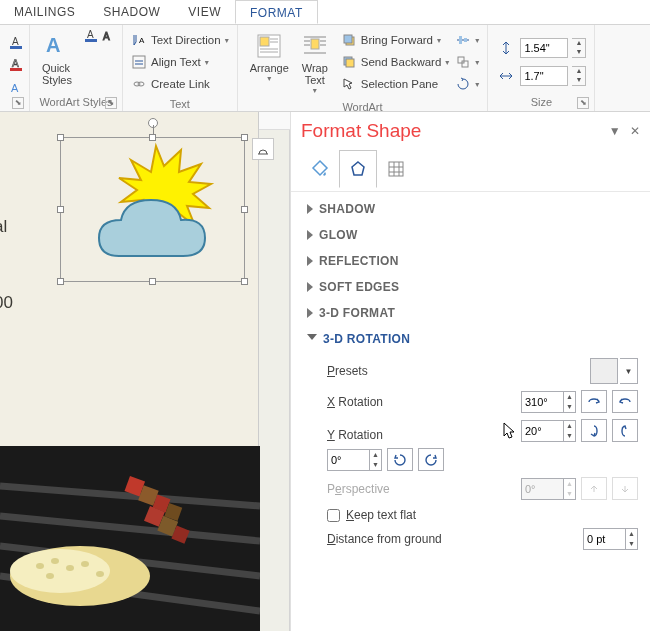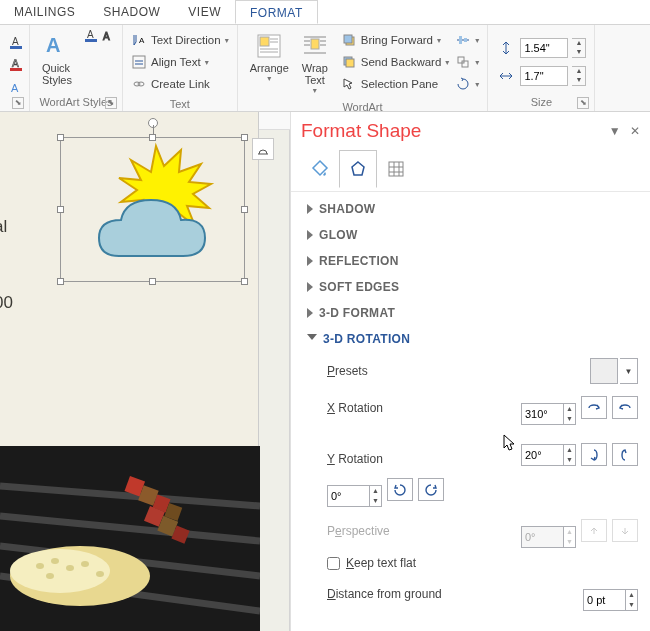--- a/index.html
+++ b/index.html
@@ -64,21 +64,21 @@
 .tri { width:0; height:0; border-top:5px solid transparent; border-bottom:5px solid transparent; border-left:6px solid #777; }
 .tri.open { border-left:none; border-top:6px solid #666; border-right:5px solid transparent; border-left:5px solid transparent; }
 .sec-label { font-size:12px; font-weight:bold; color:#666; letter-spacing:.3px;}
 .sec.active .sec-label { color:#2b579a; }
 
 .subsec { padding:6px 6px 6px 20px; }
 .prow { display:flex; align-items:center; margin:6px 0; gap:5px; }
 .plabel { flex:1; font-size:12px; color:#444; }
 .plabel u { text-decoration:underline; }
 .plabel.dis { color:#aaa; }
-.pnum { width:55px; height:22px; border:1px solid #abadb3; display:flex; font-size:11px;margin-top:13px;}
+.pnum { width:55px; height:22px; border:1px solid #abadb3; display:flex; font-size:11px;}
 .pnum input { border:none; width:100%; padding:0 3px; font-size:11px; outline:none; }
 .pnum.dis input { background:#f6f6f6; color:#aaa;}
 .pspin { width:16px; display:flex; flex-direction:column; border-left:1px solid #abadb3;}
 .pspin span { flex:1; text-align:center; font-size:7px; line-height:9px; color:#555; }
 .pspin.dis span{ color:#ccc;}
 .ibtn { width:26px; height:23px; border:1px solid #abadb3; display:flex; align-items:center; justify-content:center; cursor:pointer; }
 .ibtn.dis { border-color:#ddd; }
 .ibtn svg { stroke:#2b579a; }
 .ibtn.dis svg { stroke:#ccc; }
 .preset-btn{ width:28px; height:26px; border:1px solid #abadb3; background:#eee; margin-right:2px;}

